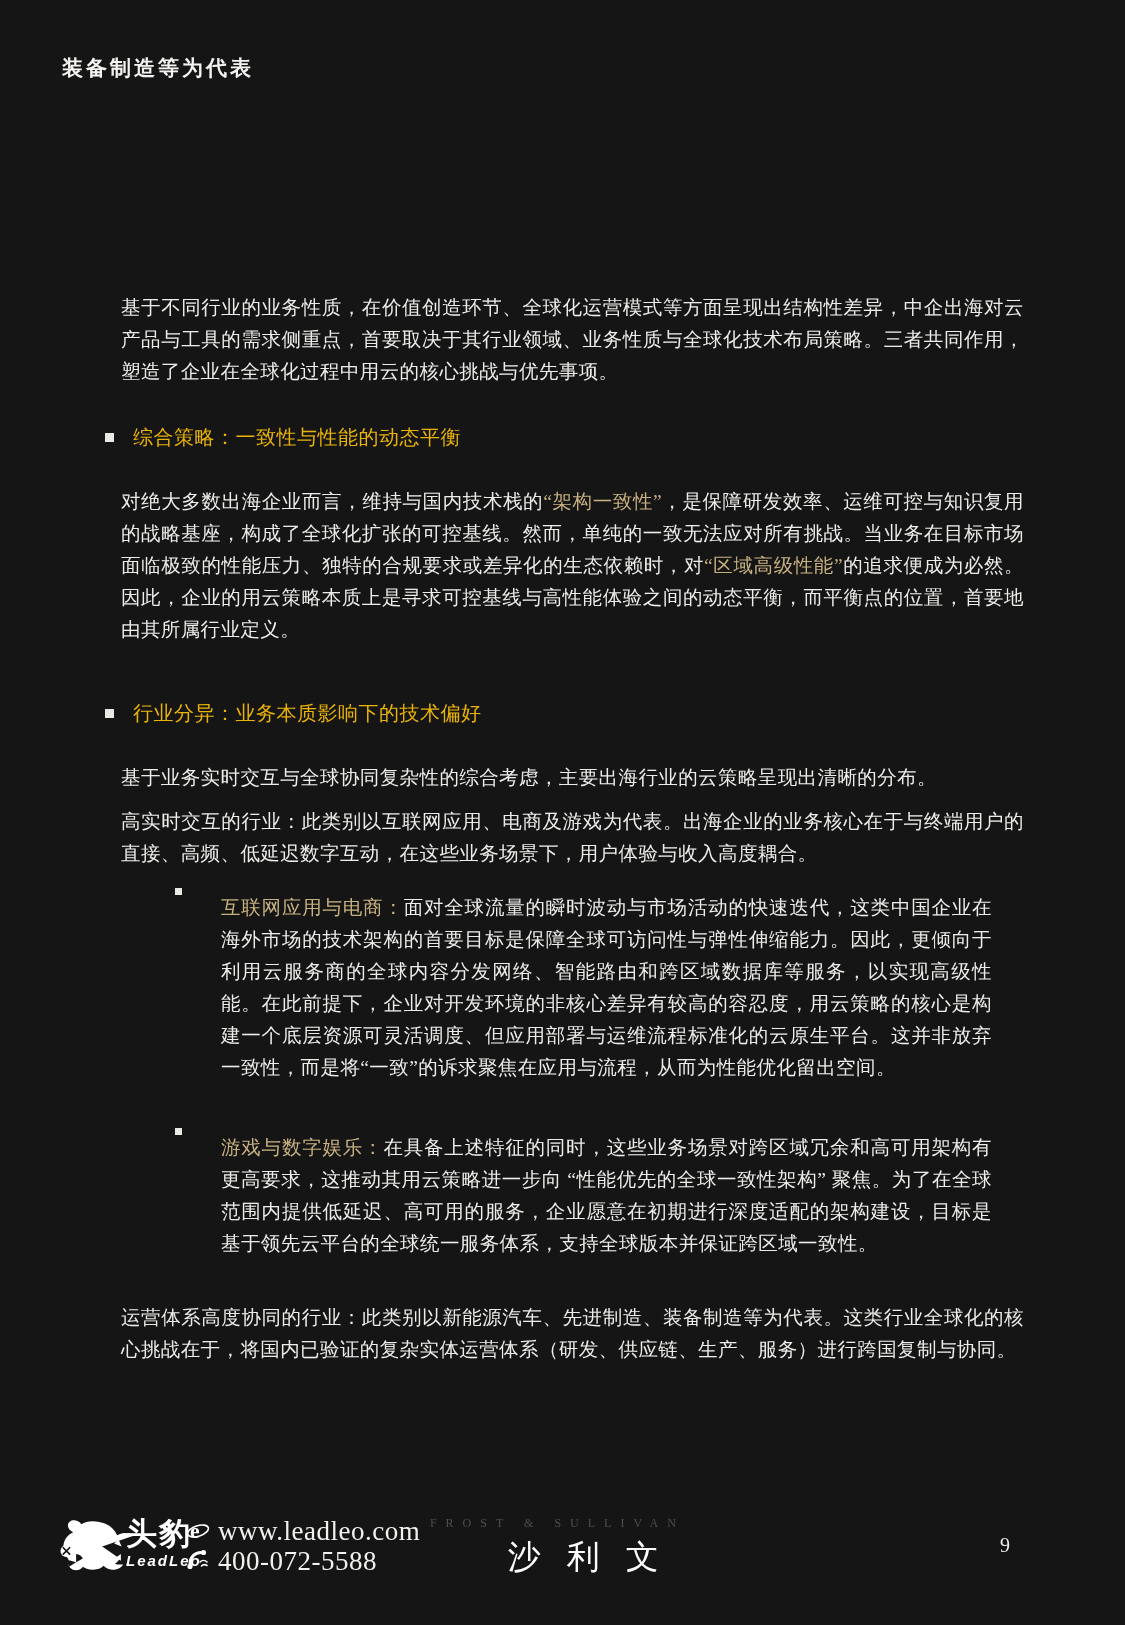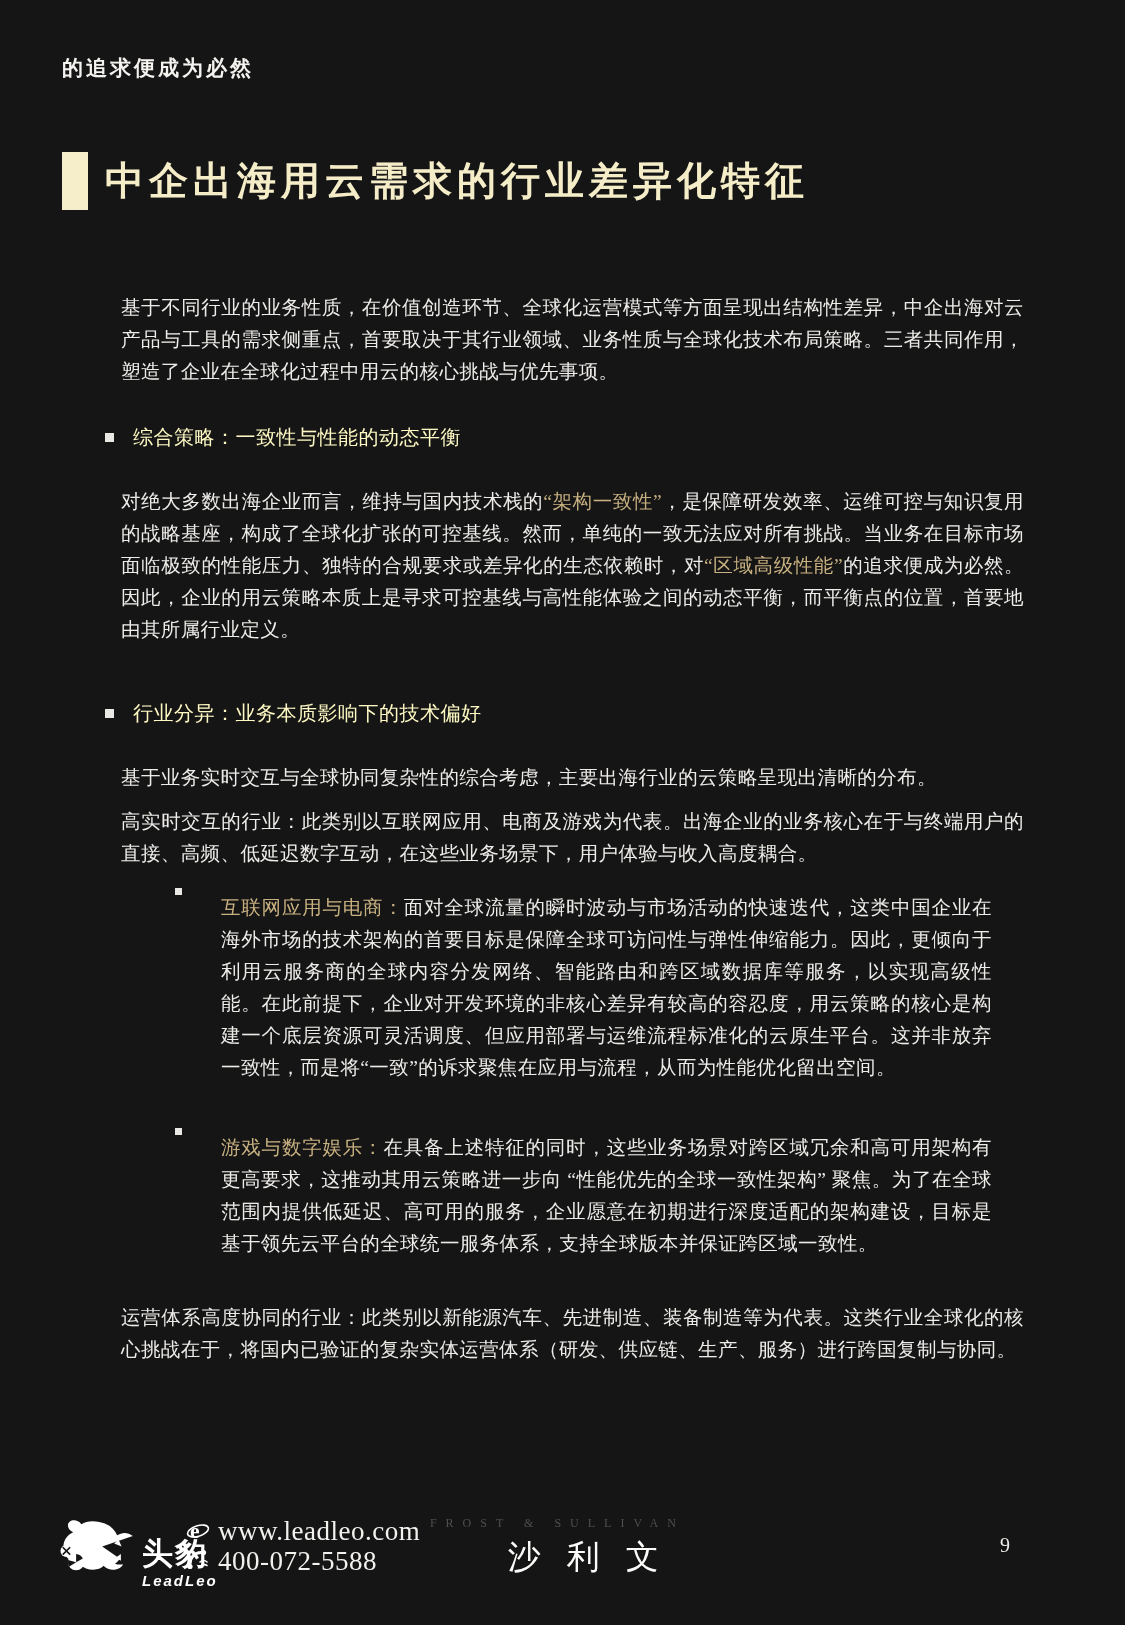--- a/index.html
+++ b/index.html
@@ -16,65 +16,61 @@
   .page-title{
     margin:0;font-size:39px;font-weight:bold;color:#f5ecc8;letter-spacing:5px;line-height:1.1;
   }
   .body-text{
     margin:16px;font-size:19.5px;line-height:32px;color:#edece9;
     text-align:justify;letter-spacing:0.4px;
   }
   .intro{position:absolute;top:276px;left:105px;width:903px;}
   .heading-row{
     position:absolute;left:105px;display:flex;align-items:center;
-    font-size:20px;color:#fef9c3;letter-spacing:0.5px;
+    font-size:20px;color:#eab308;letter-spacing:0.5px;
   }
   .sec1-heading{top:424px;}
   .sec2-heading{top:700px;}
   .bullet-square{width:9px;height:9px;background:#e9e8e5;margin-right:19px;flex:0 0 auto;}
   .sec1-para{position:absolute;top:470px;left:105px;width:903px;}
   .sec2-lead{position:absolute;top:746px;left:105px;width:903px;}
   .sec2-hrt{position:absolute;top:790px;left:105px;width:903px;}
   .sub-bullet{position:absolute;left:205px;width:803px;}
   .sub1{top:876px;}
   .sub2{top:1116px;}
   .sub-bullet .bullet-square{
     position:absolute;left:-30px;top:12px;width:7px;height:7px;margin:0;
   }
   .ops-para{position:absolute;top:1286px;left:105px;width:903px;}
   .gold{color:#c8b181;}
 
   
   .leopard-icon{position:absolute;left:56px;top:1514px;}
-  .brand{position:absolute;left:142px;top:1518px;margin-top:20px;}
+  .brand{position:absolute;left:126px;top:1518px;}
   .brand-cn{font-size:31px;font-weight:bold;color:#ffffff;line-height:32px;letter-spacing:2px;
     font-family:"Liberation Sans","DejaVu Sans",sans-serif;}
   .brand-en{font-size:15px;font-weight:bold;font-style:italic;color:#ffffff;letter-spacing:2px;
     font-family:"Liberation Sans","DejaVu Sans",sans-serif;margin-top:2px;}
   .contact{position:absolute;left:186px;top:1516px;}
   .contact-row{display:flex;align-items:center;height:30px;}
   .contact-row .icn{margin-right:8px;flex:0 0 auto;}
   .contact-row span{font-size:27px;color:#f2f1ee;letter-spacing:0.5px;}
   .frost{position:absolute;left:50%;top:1516px;transform:translateX(-52%);text-align:right;}
   .frost-en{font-size:12px;color:#4f4f4f;letter-spacing:9px;white-space:nowrap;}
   .frost-cn{font-size:33px;color:#fbfbf9;letter-spacing:26px;margin-top:4px;white-space:nowrap;
     font-family:"Liberation Sans","DejaVu Sans",sans-serif;font-weight:500;text-indent:8px;}
   .page-number{position:absolute;left:1000px;top:1534px;font-size:20px;color:#eeede9;}
 </style>
 </head>
 <body>
 
 <div class="page">
 
-  <div class="doc-header">的追求便成为必然</div>
+  <div class="doc-header">装备制造等为代表</div>
 
-  <div class="title-row">
-    <span class="title-bar"></span>
-    <h1 class="page-title">中企出海用云需求的行业差异化特征</h1>
-  </div>
 
   <p class="body-text intro">基于不同行业的业务性质，在价值创造环节、全球化运营模式等方面呈现出结构性差异，中企出海对云产品与工具的需求侧重点，首要取决于其行业领域、业务性质与全球化技术布局策略。三者共同作用，塑造了企业在全球化过程中用云的核心挑战与优先事项。</p>
 
   <div class="heading-row sec1-heading">
     <span class="bullet-square"></span>
     <span>综合策略：一致性与性能的动态平衡</span>
   </div>
 
   <p class="body-text sec1-para"><span>对绝大多数出海企业而言，维持与国内技术栈的</span><span class="gold">“架构一致性”</span><span>，是保障研发效率、运维可控与知识复用的战略基座，构成了全球化扩张的可控基线。然而，单纯的一致无法应对所有挑战。当业务在目标市场面临极致的性能压力、独特的合规要求或差异化的生态依赖时，对</span><span class="gold">“区域高级性能”</span><span>的追求便成为必然。因此，企业的用云策略本质上是寻求可控基线与高性能体验之间的动态平衡，而平衡点的位置，首要地由其所属行业定义。</span></p>
 

